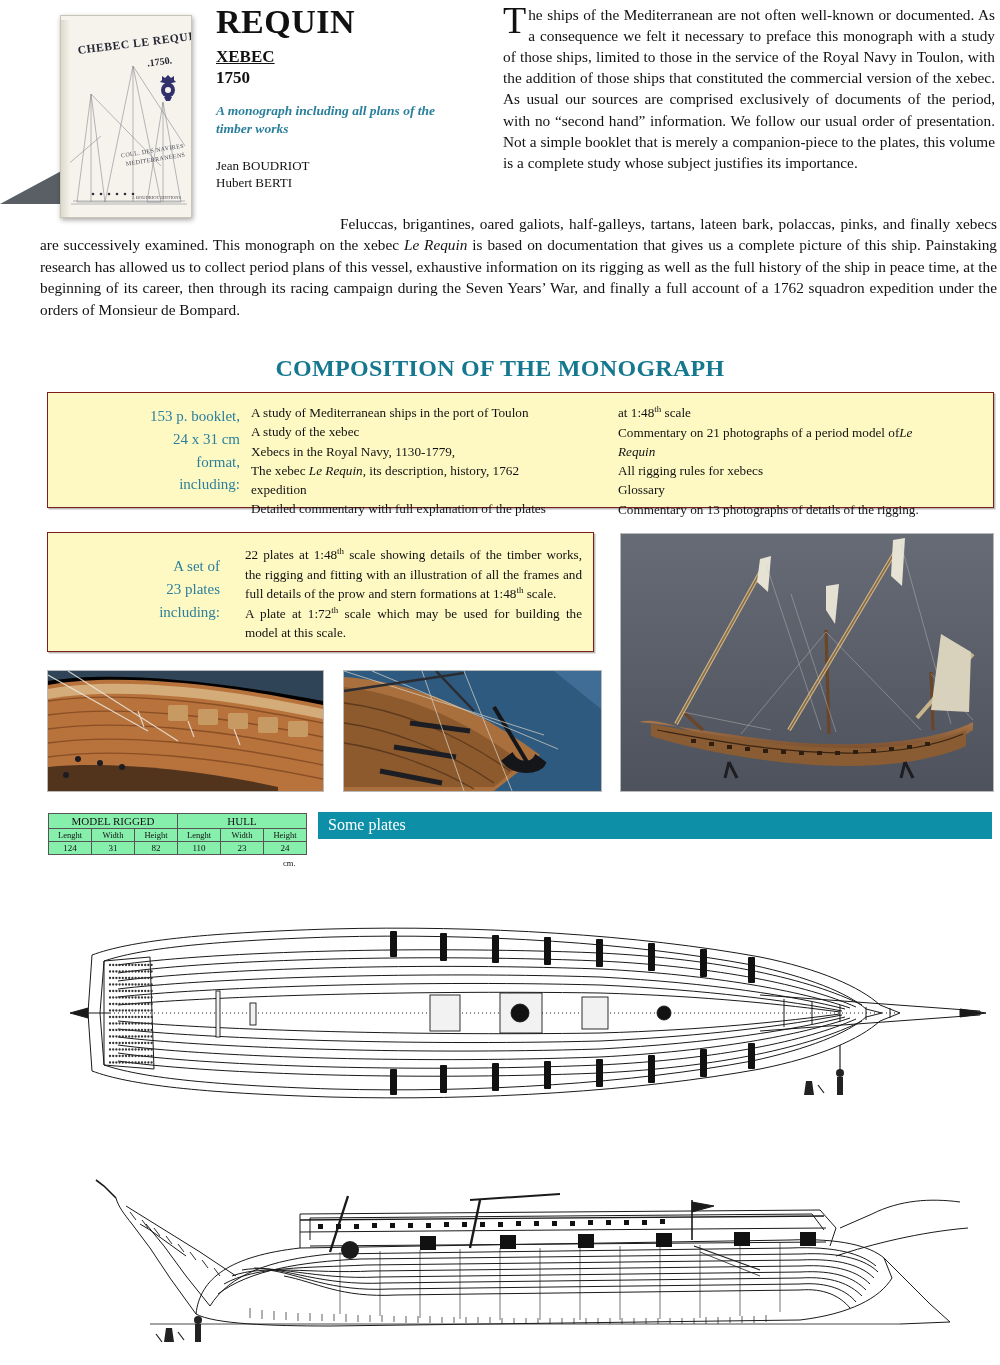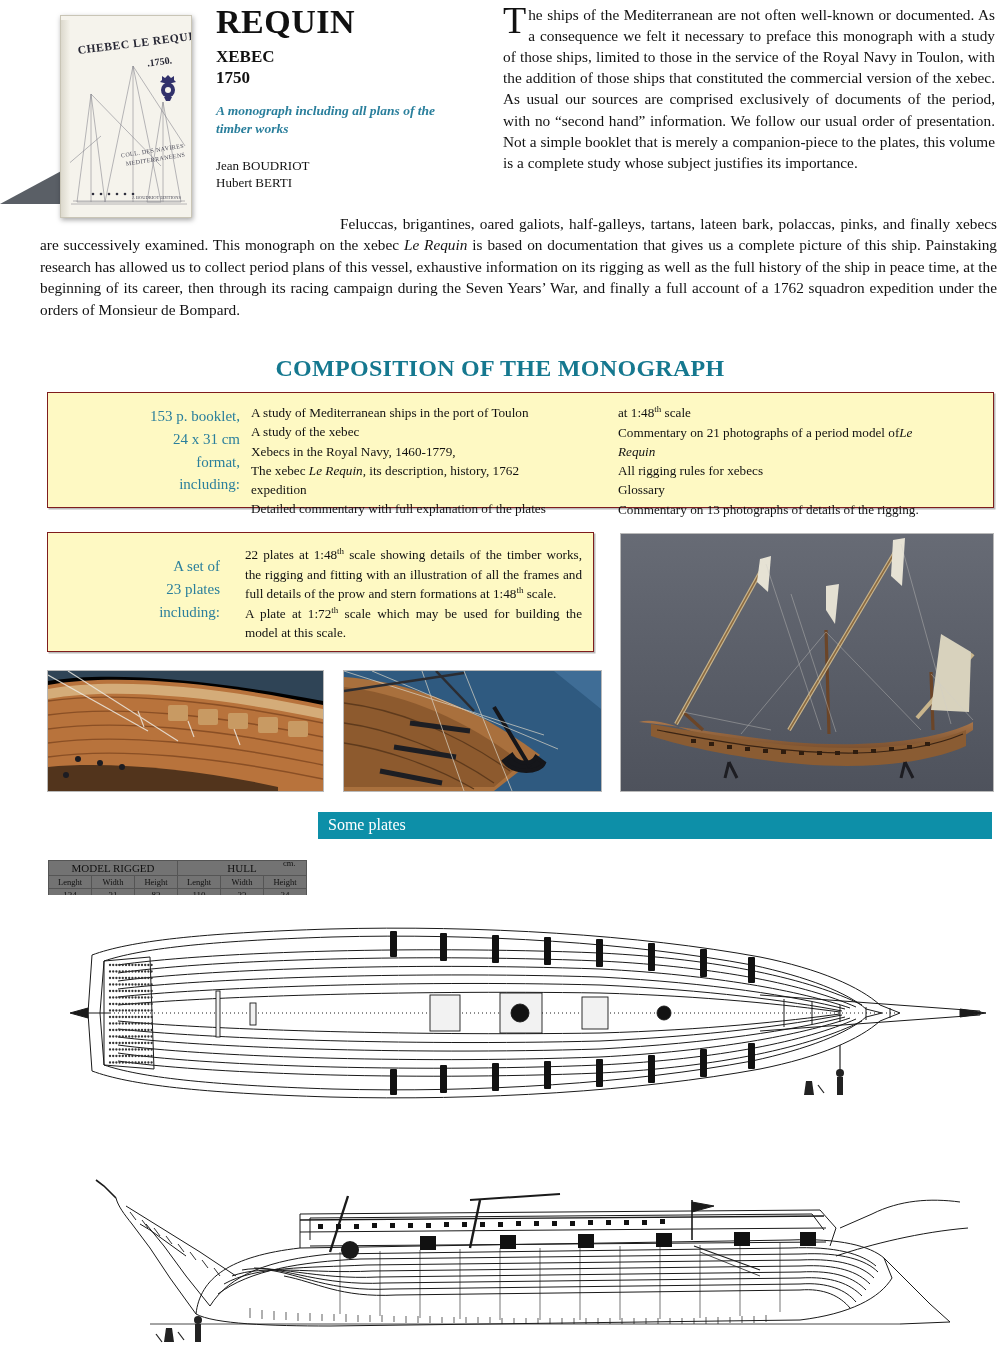--- a/index.html
+++ b/index.html
@@ -111,20 +111,21 @@
     font-weight: bold;
     letter-spacing: .5px;
     line-height: 1.05;
     margin: 0 0 6px 0;
   }
   .t-type {
     font-size: 17px;
     font-weight: bold;
     line-height: 1.25;
     margin: 0;
+    text-decoration: underline;
   }
   .t-year {
     font-size: 17px;
     font-weight: bold;
     line-height: 1.25;
     margin: 0 0 14px 0;
   }
   .t-tagline {
     font-size: 13.5px;
     font-style: italic;
@@ -217,24 +218,24 @@
     overflow: hidden;
     border: 1px solid #b9b9b9;
   }
   #photo-model { left: 620px; top: 533px; width: 372px; height: 257px; }
   #photo-deck  { left: 47px;  top: 670px; width: 275px; height: 120px; }
   #photo-bow   { left: 343px; top: 670px; width: 257px; height: 120px; }
 
   
   .meas-table {
     position: absolute;
-    left: 48px; top: 860px;
+    left: 48px; top: 813px;
     border-collapse: collapse;
     font-size: 9px;
-    background: #737373;
+    background: #86efac;
   }
   .meas-table th, .meas-table td {
     border: 1px solid #555;
     text-align: center;
     padding: 1px 4px;
     font-weight: normal;
   }
   .meas-table .grp { font-size: 11px; padding: 1px 0; }
   .meas-table .sub { font-size: 8.5px; }
   .meas-table .val { font-size: 9px; }
@@ -343,21 +344,21 @@
   <div class="box-label">
     <div>153 p. booklet,</div>
     <div>24 x 31 cm</div>
     <div>format,</div>
     <div>including:</div>
   </div>
 
   <div class="box-col" id="b1-col1">
     <span class="ln">A study of Mediterranean ships in the port of Toulon</span>
     <span class="ln">A study of the xebec</span>
-    <span class="ln">Xebecs in the Royal Navy, 1460-1779,</span>
+    <span class="ln">Xebecs in the Royal Navy, 1130-1779,</span>
     <span class="ln">The xebec <span class="it">Le Requin</span>, its description, history, 1762</span>
     <span class="ln">expedition</span>
     <span class="ln">Detailed commentary with full explanation of the plates</span>
   </div>
 
   <div class="box-col" id="b1-col2">
     <span class="ln">at 1:48<sup>th</sup> scale</span>
     <span class="ln">Commentary on 21 photographs of a period model of<span class="it">Le</span></span>
     <span class="ln it">Requin</span>
     <span class="ln">All rigging rules for xebecs</span>

